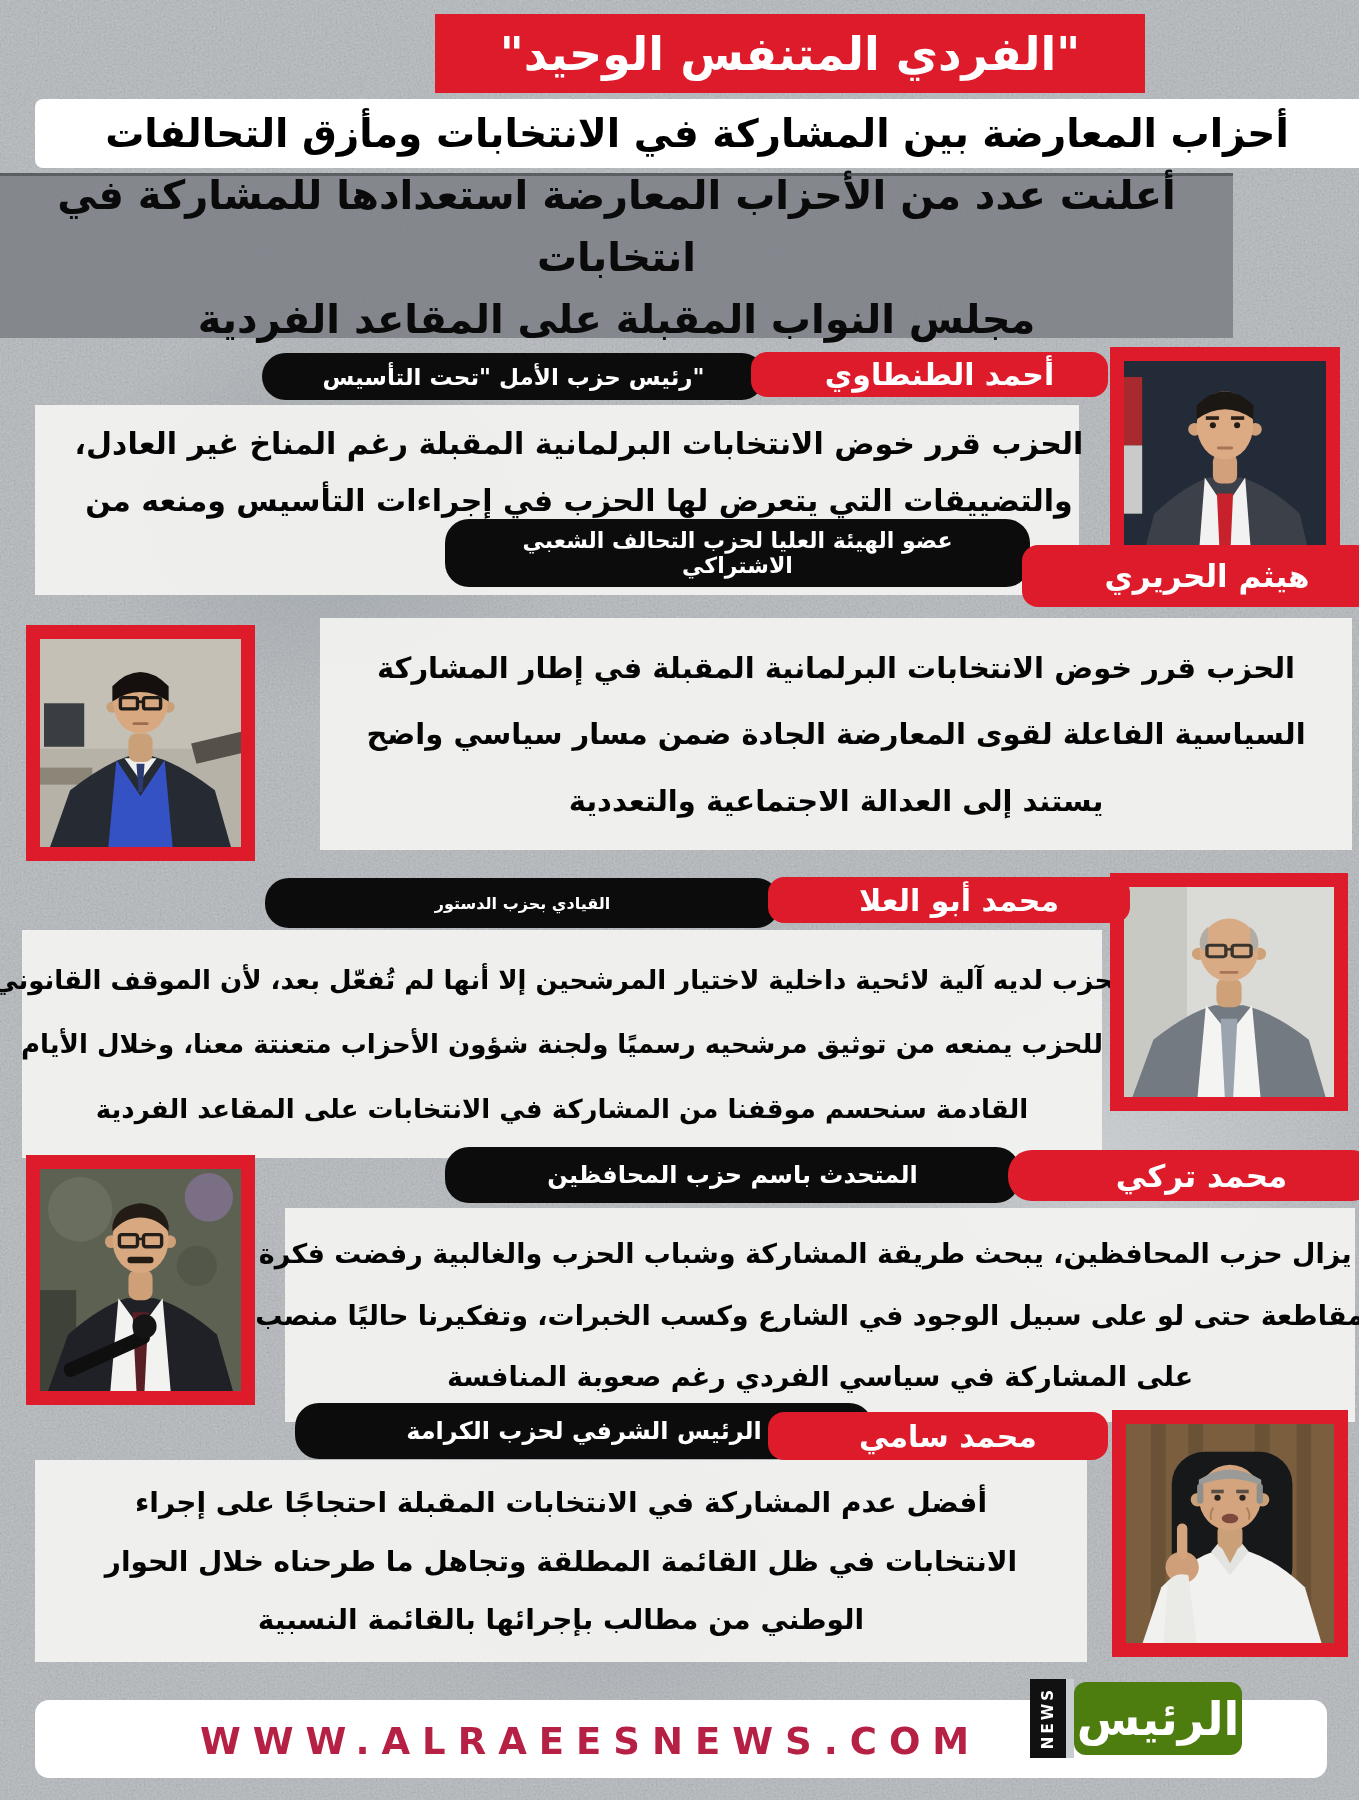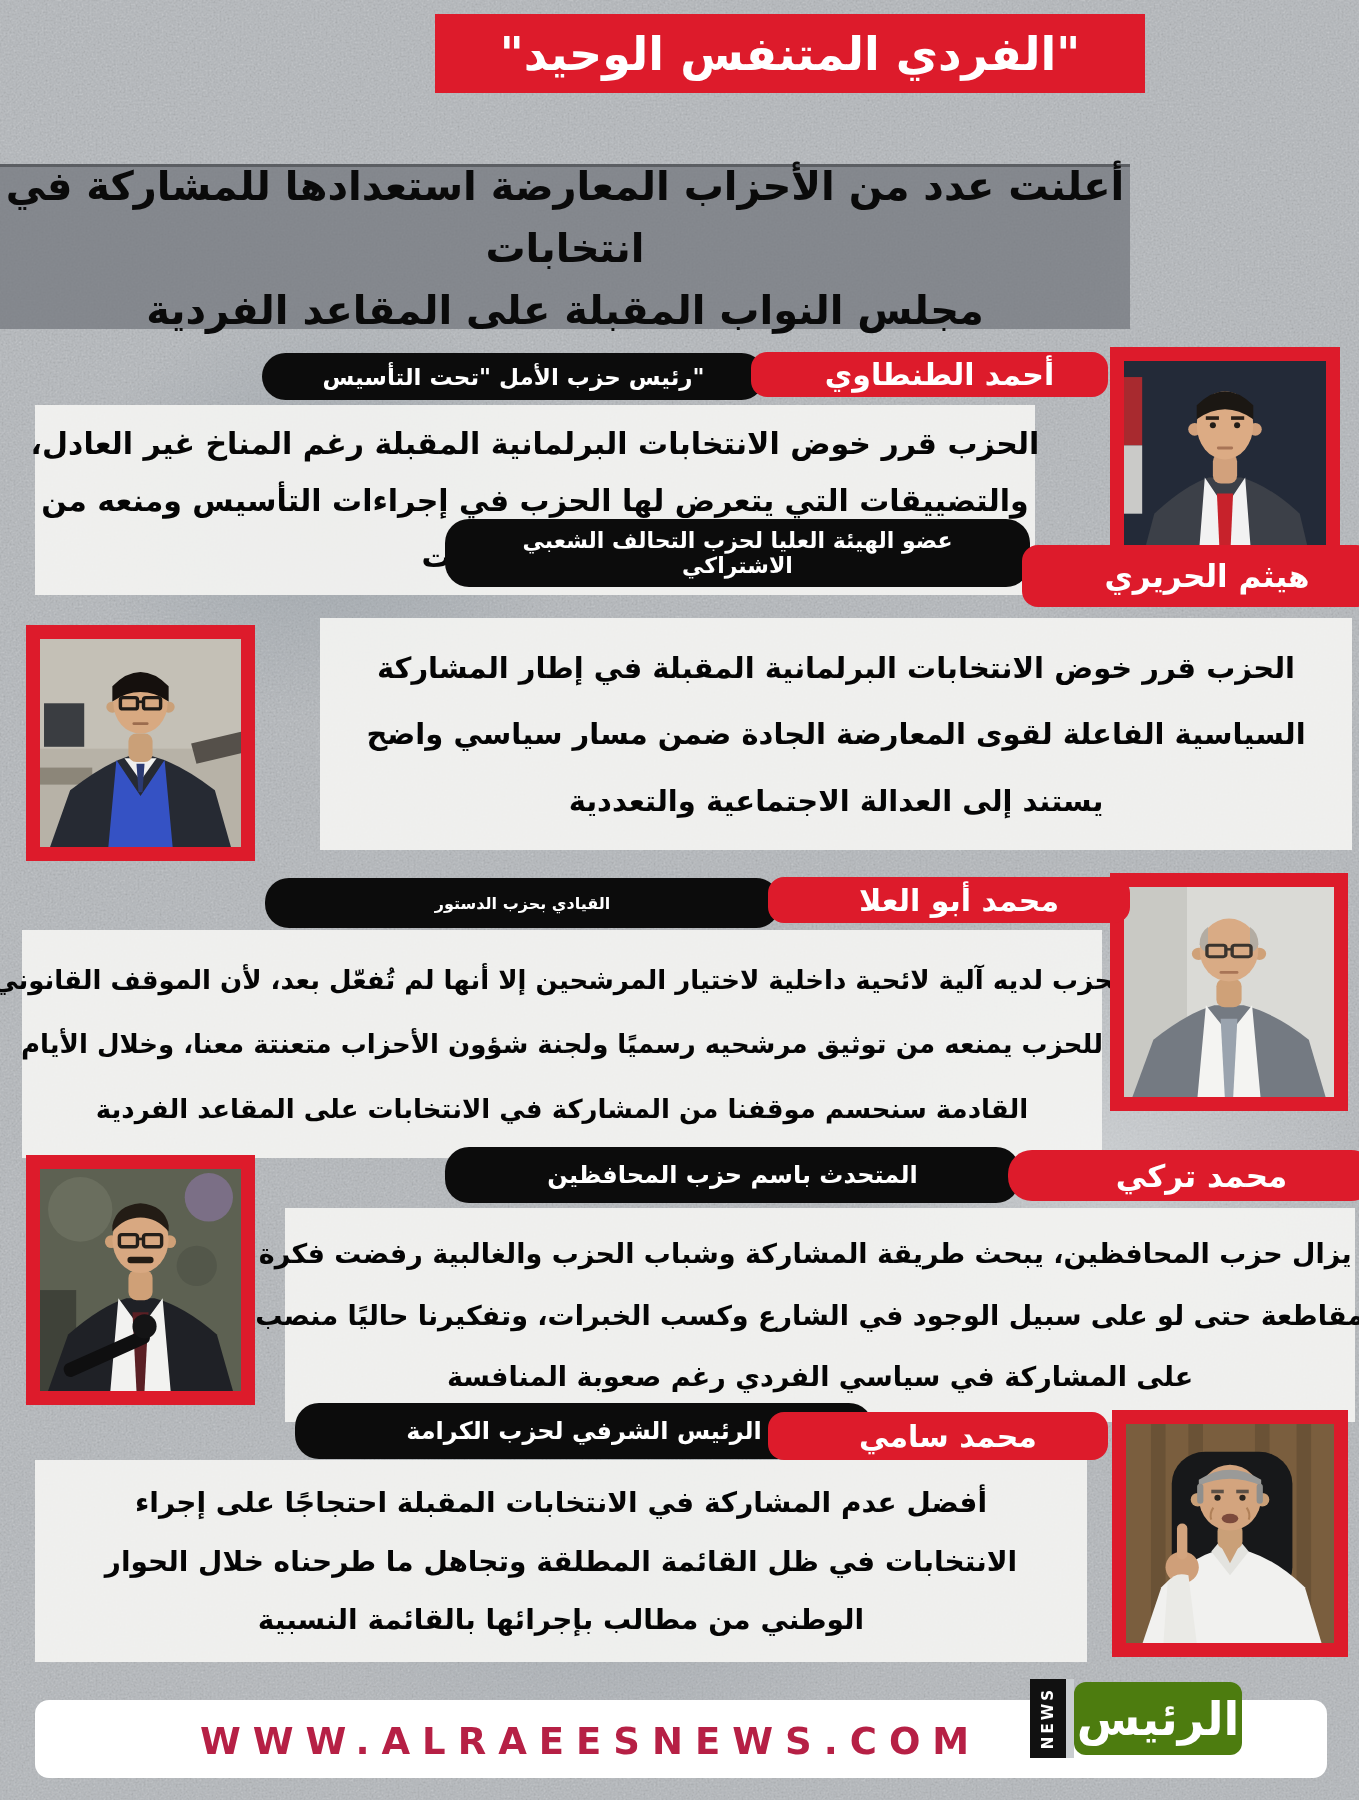--- a/index.html
+++ b/index.html
@@ -53,22 +53,23 @@
     </filter>
     <rect width="1359" height="1800" fill="#b4b8bc"></rect>
     <rect width="1359" height="1800" filter="url(#g1)" opacity="0.42"></rect>
   </svg>
   <div class="blotch" style="z-index:1;left:80px;top:300px;width:500px;height:420px;background:radial-gradient(closest-side,rgba(140,150,158,0.5),rgba(140,150,158,0));"></div>
   <div class="blotch" style="z-index:1;left:850px;top:900px;width:520px;height:500px;background:radial-gradient(closest-side,rgba(225,228,230,0.45),rgba(225,228,230,0));"></div>
   <div class="blotch" style="z-index:1;left:300px;top:1350px;width:600px;height:420px;background:radial-gradient(closest-side,rgba(150,158,166,0.4),rgba(150,158,166,0));"></div>
 
   <div class="layer badge" dir="rtl" style="left:435px;top:14px;width:710px;height:79px;">"الفردي المتنفس الوحيد"</div>
 
-
-  <div class="layer sub-band" dir="rtl" style="left:0;top:164px;width:1130px;height:162px;">
+  <div class="layer title-bar" dir="rtl" style="left:35px;top:99px;width:1324px;height:69px;">أحزاب المعارضة بين المشاركة في الانتخابات ومأزق التحالفات</div>
+
+  <div class="layer sub-band" dir="rtl" style="left:0;top:173px;width:1233px;height:162px;">
     <div>أعلنت عدد من الأحزاب المعارضة استعدادها للمشاركة في انتخابات</div>
     <div>مجلس النواب المقبلة على المقاعد الفردية</div>
   </div>
 
   <div class="layer bar-black" dir="rtl" style="left:262px;top:353px;width:503px;height:47px;font-size:23px;">"رئيس حزب الأمل "تحت التأسيس</div>
   <div class="layer bar-red" dir="rtl" style="left:751px;top:352px;width:337px;height:45px;font-size:30px;">أحمد الطنطاوي</div>
   <div class="layer photo" style="left:1110px;top:347px;width:230px;height:249px;">
     <svg viewBox="0 0 100 110" preserveAspectRatio="none">
       <rect width="100" height="110" fill="#232a38"></rect>
       <rect x="0" y="8" width="9" height="34" fill="#bf2a2e" opacity="0.85"></rect>
@@ -81,21 +82,21 @@
         <circle cx="65" cy="34" r="3.2" fill="#d2a17c"></circle>
       <ellipse cx="50" cy="32" rx="14" ry="17" fill="#dcab84"></ellipse>
       <path d="M36,22 Q50,8 64,22 L64,29 Q50,19 36,29 Z" fill="#1b1713"></path>
       <rect x="40.5" y="27.5" width="6.5" height="1.8" fill="#2a2018"></rect>
       <rect x="53" y="27.5" width="6.5" height="1.8" fill="#2a2018"></rect>
       <circle cx="44" cy="32" r="1.5" fill="#221c16"></circle>
         <circle cx="56" cy="32" r="1.5" fill="#221c16"></circle>
       <rect x="46" y="42.5" width="8" height="1.5" rx="0.7" fill="#a87456"></rect>
     </svg>
   </div>
-  <div class="layer panel" dir="rtl" style="left:35px;top:405px;width:1000px;height:190px;font-size:30px;">
+  <div class="layer panel" dir="rtl" style="left:35px;top:405px;width:1000px;height:190px;font-size:30px;padding-left:44px;">
     <div>الحزب قرر خوض الانتخابات البرلمانية المقبلة رغم المناخ غير العادل،</div>
     <div>والتضييقات التي يتعرض لها الحزب في إجراءات التأسيس ومنعه من</div>
     <div>تحرير التوكيلات</div>
   </div>
 
   <div class="layer bar-black" dir="rtl" style="left:445px;top:519px;width:585px;height:68px;font-size:22px;padding:0 24px;box-sizing:border-box;">عضو الهيئة العليا لحزب التحالف الشعبي الاشتراكي</div>
   <div class="layer bar-red" dir="rtl" style="left:1022px;top:545px;width:330px;height:62px;font-size:31px;">هيثم الحريري</div>
   <div class="layer photo" style="left:26px;top:625px;width:229px;height:236px;">
     <svg viewBox="0 0 100 110" preserveAspectRatio="none">
       <rect width="100" height="110" fill="#b7b2a7"></rect>

